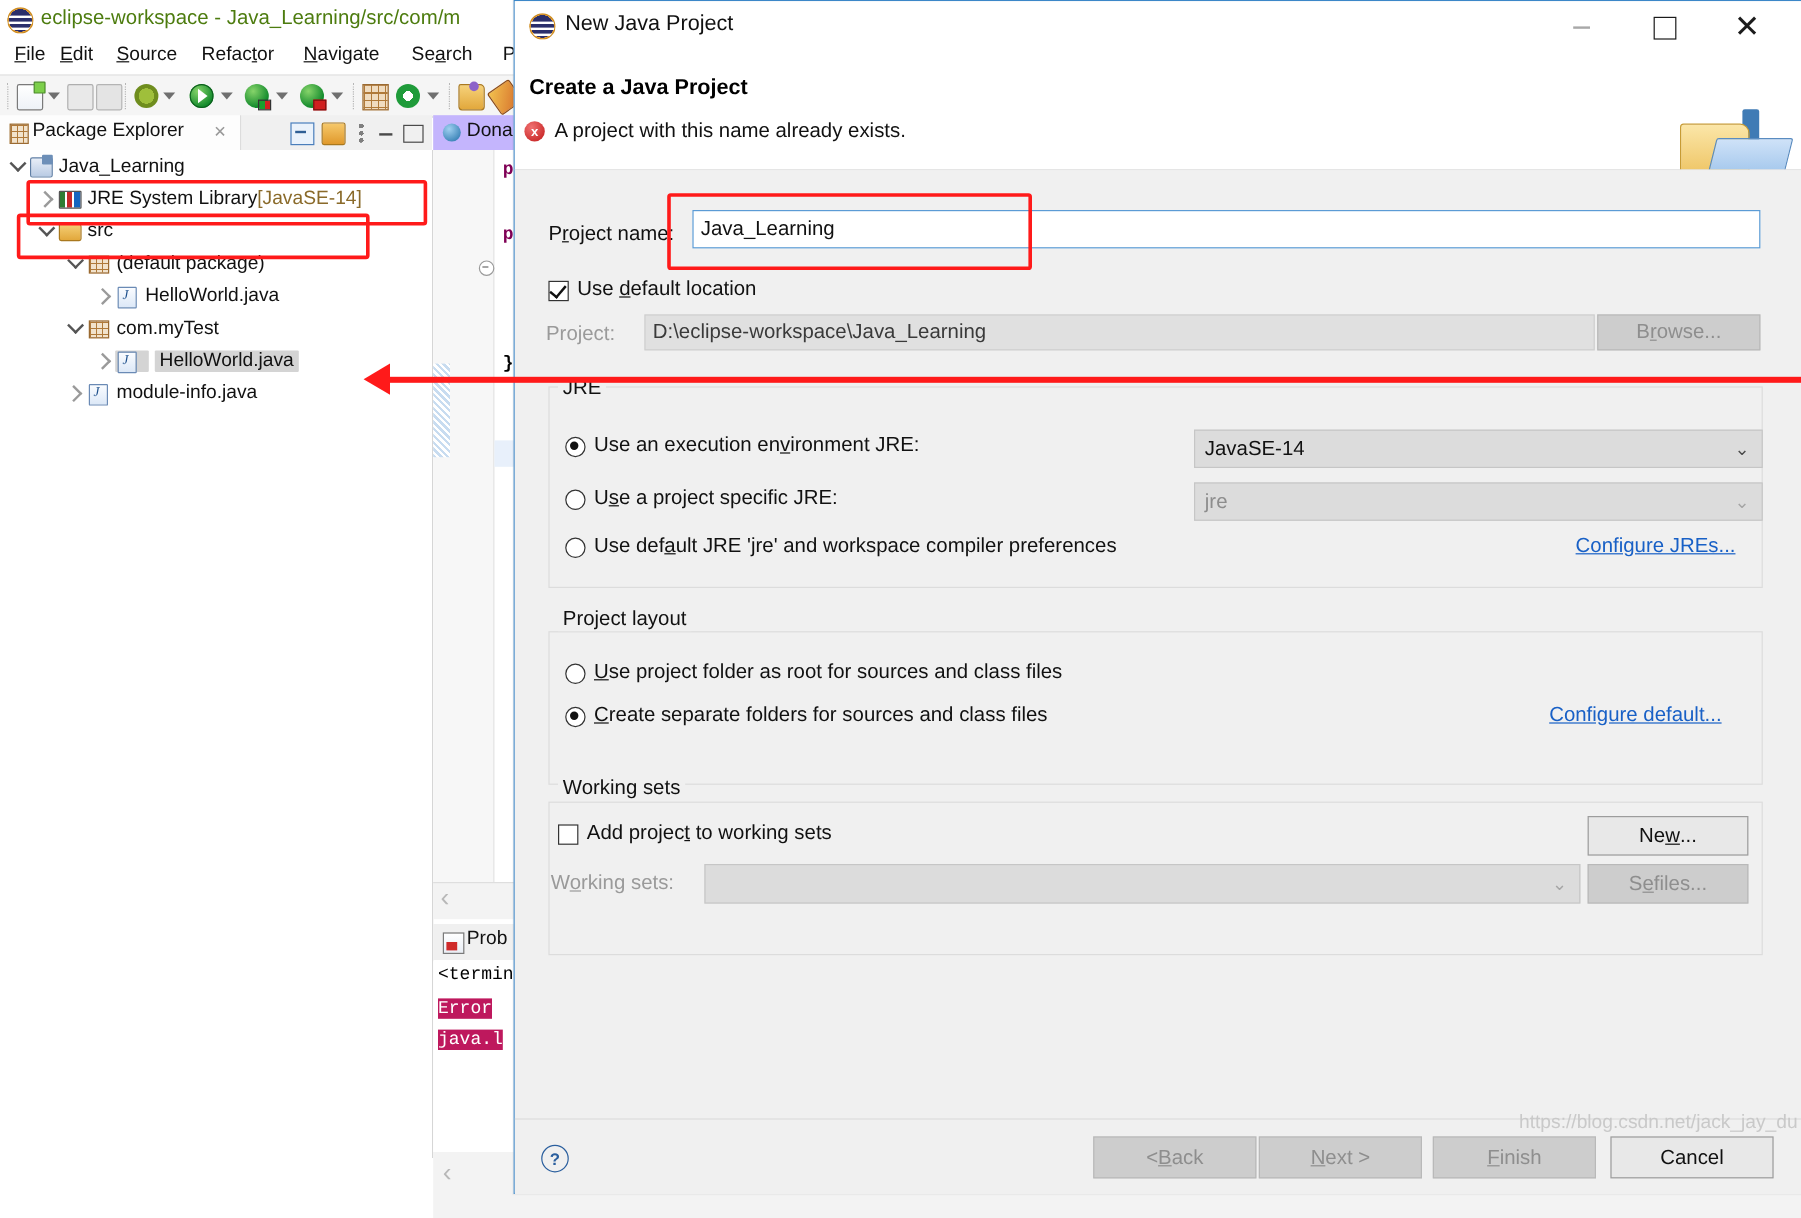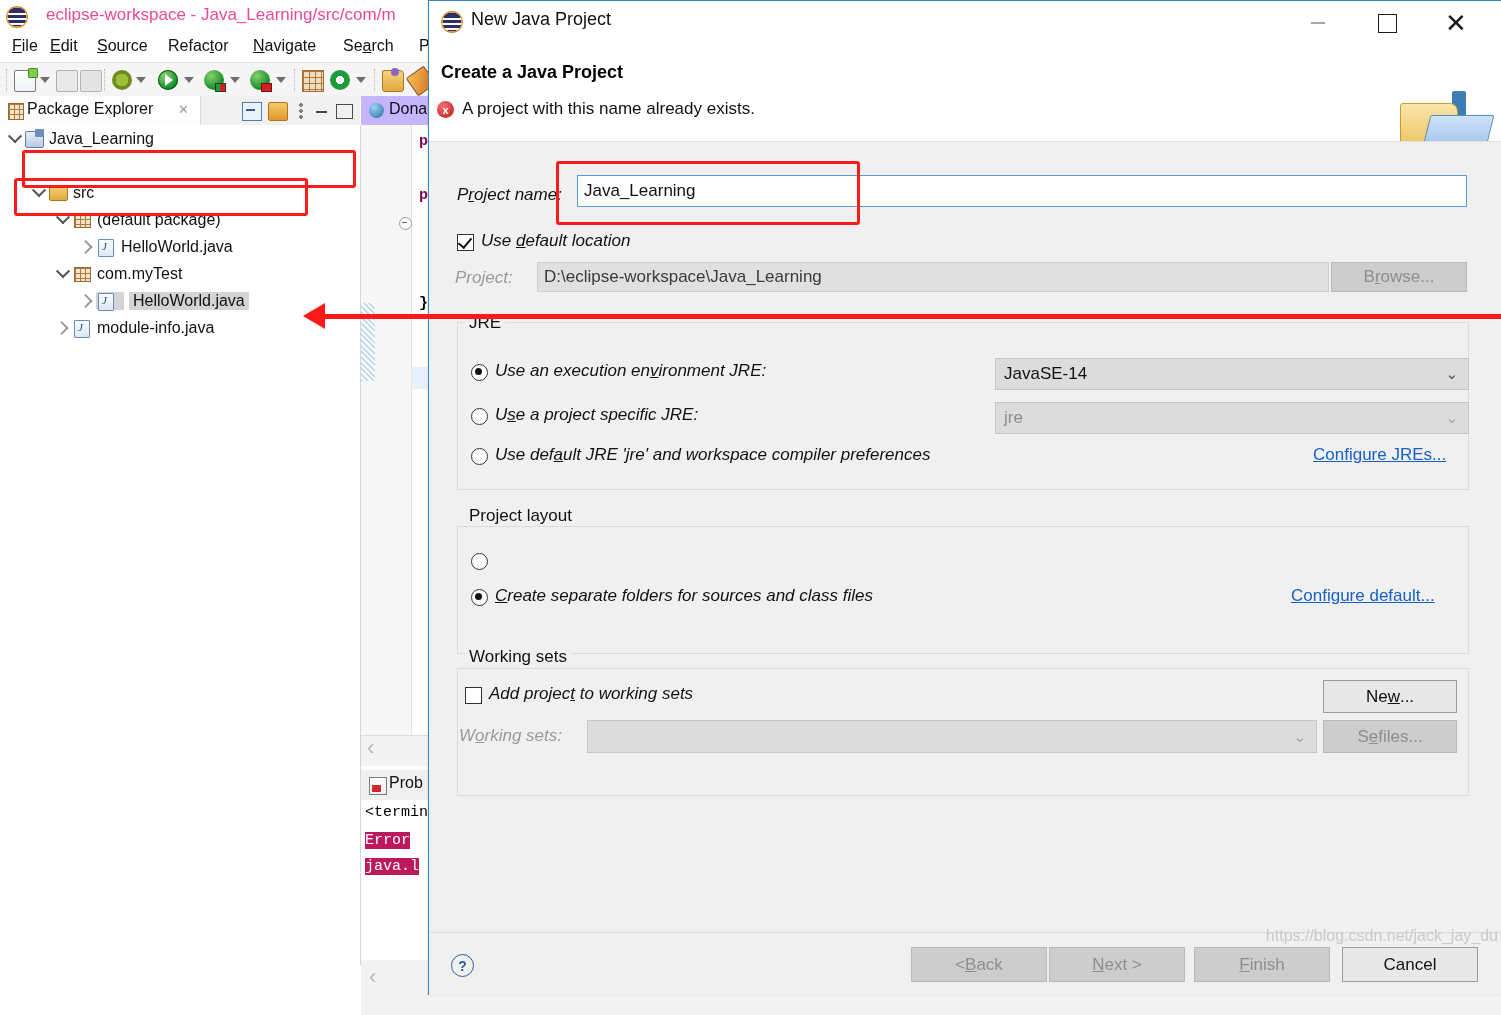--- a/index.html
+++ b/index.html
@@ -6,21 +6,21 @@
   body{
     width:1501px;height:1015px;overflow:hidden;position:relative;
     font-family:"Liberation Sans",sans-serif;
     font-size:14.5px;color:#000;background:#ffffff;
   }
 
   
   #ide{position:absolute;inset:0;background:#ffffff;}
 
   .ide-titlebar{position:absolute;left:0;top:0;width:1501px;height:32px;background:#ffffff;}
-  .ide-title-text{position:absolute;left:46px;top:5px;font-size:17px;color:#ec4899;white-space:nowrap;}
+  .ide-title-text{position:absolute;left:34px;top:5px;font-size:17px;color:#4d7c0f;white-space:nowrap;}
   .eclipse-logo{position:absolute;left:6px;top:6px;width:22px;height:22px;border-radius:50%;
     background:
       linear-gradient(#ffffff 0 0) no-repeat 0 7px/100% 2px,
       linear-gradient(#ffffff 0 0) no-repeat 0 12px/100% 2px,
       linear-gradient(#ffffff 0 0) no-repeat 0 17px/100% 2px,
       radial-gradient(circle at 50% 50%, #2b2f6b 0 60%, #e8a33d 61% 100%);
     box-shadow:inset 0 0 0 1px #c98b23;}
 
   .menubar{position:absolute;left:0;top:34px;width:1501px;height:28px;background:#ffffff;}
   .menu-item{position:absolute;top:3px;font-size:16px;color:#111;white-space:nowrap;}
@@ -189,21 +189,21 @@
   .banner-img{position:absolute;right:10px;top:42px;width:92px;height:64px;}
   .bn-f1{position:absolute;left:0;top:16px;width:56px;height:42px;background:linear-gradient(#fbe6a8,#eec463);
     border:1.5px solid #c79b34;border-radius:3px 8px 3px 3px;}
   .bn-f2{position:absolute;left:26px;top:28px;width:62px;height:34px;
     background:linear-gradient(#cfe2f8,#9bc2ea);border:1.5px solid #5a8cc0;
     transform:skewX(-14deg);border-radius:2px;}
   .bn-bar{position:absolute;left:52px;top:4px;width:14px;height:34px;background:#3f7bb5;border-radius:2px;}
 
   .dlg-content{position:absolute;left:0;top:141px;width:1073px;height:790px;background:#f0f0f0;}
 
-  .lbl{position:absolute;font-size:17px;color:#111;white-space:nowrap;font-style:italic;}
+  .lbl{position:absolute;font-size:17px;color:#111;white-space:nowrap;}
   .lbl u{text-decoration:underline;}
   .lbl.dis{color:#9a9a9a;}
 
   .tfield{position:absolute;background:#ffffff;border:1px solid #5b9bd5;font-size:17px;
     padding:0 6px;box-sizing:border-box;display:flex;align-items:center;color:#111;}
   .tfield.dis{background:#e0e0e0;border:1px solid #cfcfcf;color:#3a3a3a;}
 
   .btn{position:absolute;box-sizing:border-box;display:flex;align-items:center;justify-content:center;
     font-size:17px;background:#cdcdcd;border:1px solid #b9b9b9;color:#8e8e8e;}
   .btn.enabled{background:#e8e8e8;border:1px solid #9c9c9c;color:#111;}
@@ -294,20 +294,28 @@
   <div class="pe-body">
 
     <div class="tree-row" style="top:0px;left:6px">
       <span class="twisty open"></span>
       <span class="tnode-ico">
           <i class="ico-proj"></i>
         </span>
       <span class="tnode-label">Java_Learning</span>
     </div>
 
+    <div class="tree-row" style="top:27px;left:30px">
+      <span class="twisty closed"></span>
+      <span class="tnode-ico">
+          <i class="ico-jre"></i>
+        </span>
+      <span class="tnode-label">JRE System Library </span>
+      <span class="tnode-sub">[JavaSE-14]</span>
+    </div>
 
     <div class="tree-row" style="top:54px;left:30px">
       <span class="twisty open"></span>
       <span class="tnode-ico">
           <i class="ico-src"></i>
         </span>
       <span class="tnode-label">src</span>
     </div>
 
     <div class="tree-row" style="top:81px;left:54px">
@@ -476,20 +484,23 @@
     <div class="radio" style="left:42px;top:306px"></div>
     <div class="lbl" style="left:66px;top:303px">
       <span>Use def</span><u>a</u><span>ult JRE 'jre' and workspace compiler preferences</span>
     </div>
     <div class="link" style="left:884px;top:303px">Configure JREs...</div>
 
     <div class="grp" style="left:28px;top:384px;width:1012px;height:128px"></div>
     <div class="grp-title" style="left:36px;top:364px">Project layout</div>
 
     <div class="radio" style="left:42px;top:411px"></div>
+    <div class="lbl" style="left:66px;top:408px">
+      <u>U</u><span>se project folder as root for sources and class files</span>
+    </div>
 
     <div class="radio on" style="left:42px;top:447px"></div>
     <div class="lbl" style="left:66px;top:444px">
       <u>C</u><span>reate separate folders for sources and class files</span>
     </div>
     <div class="link" style="left:862px;top:444px">Configure default...</div>
 
     <div class="grp" style="left:28px;top:526px;width:1012px;height:128px"></div>
     <div class="grp-title" style="left:36px;top:505px">Working sets</div>
 

